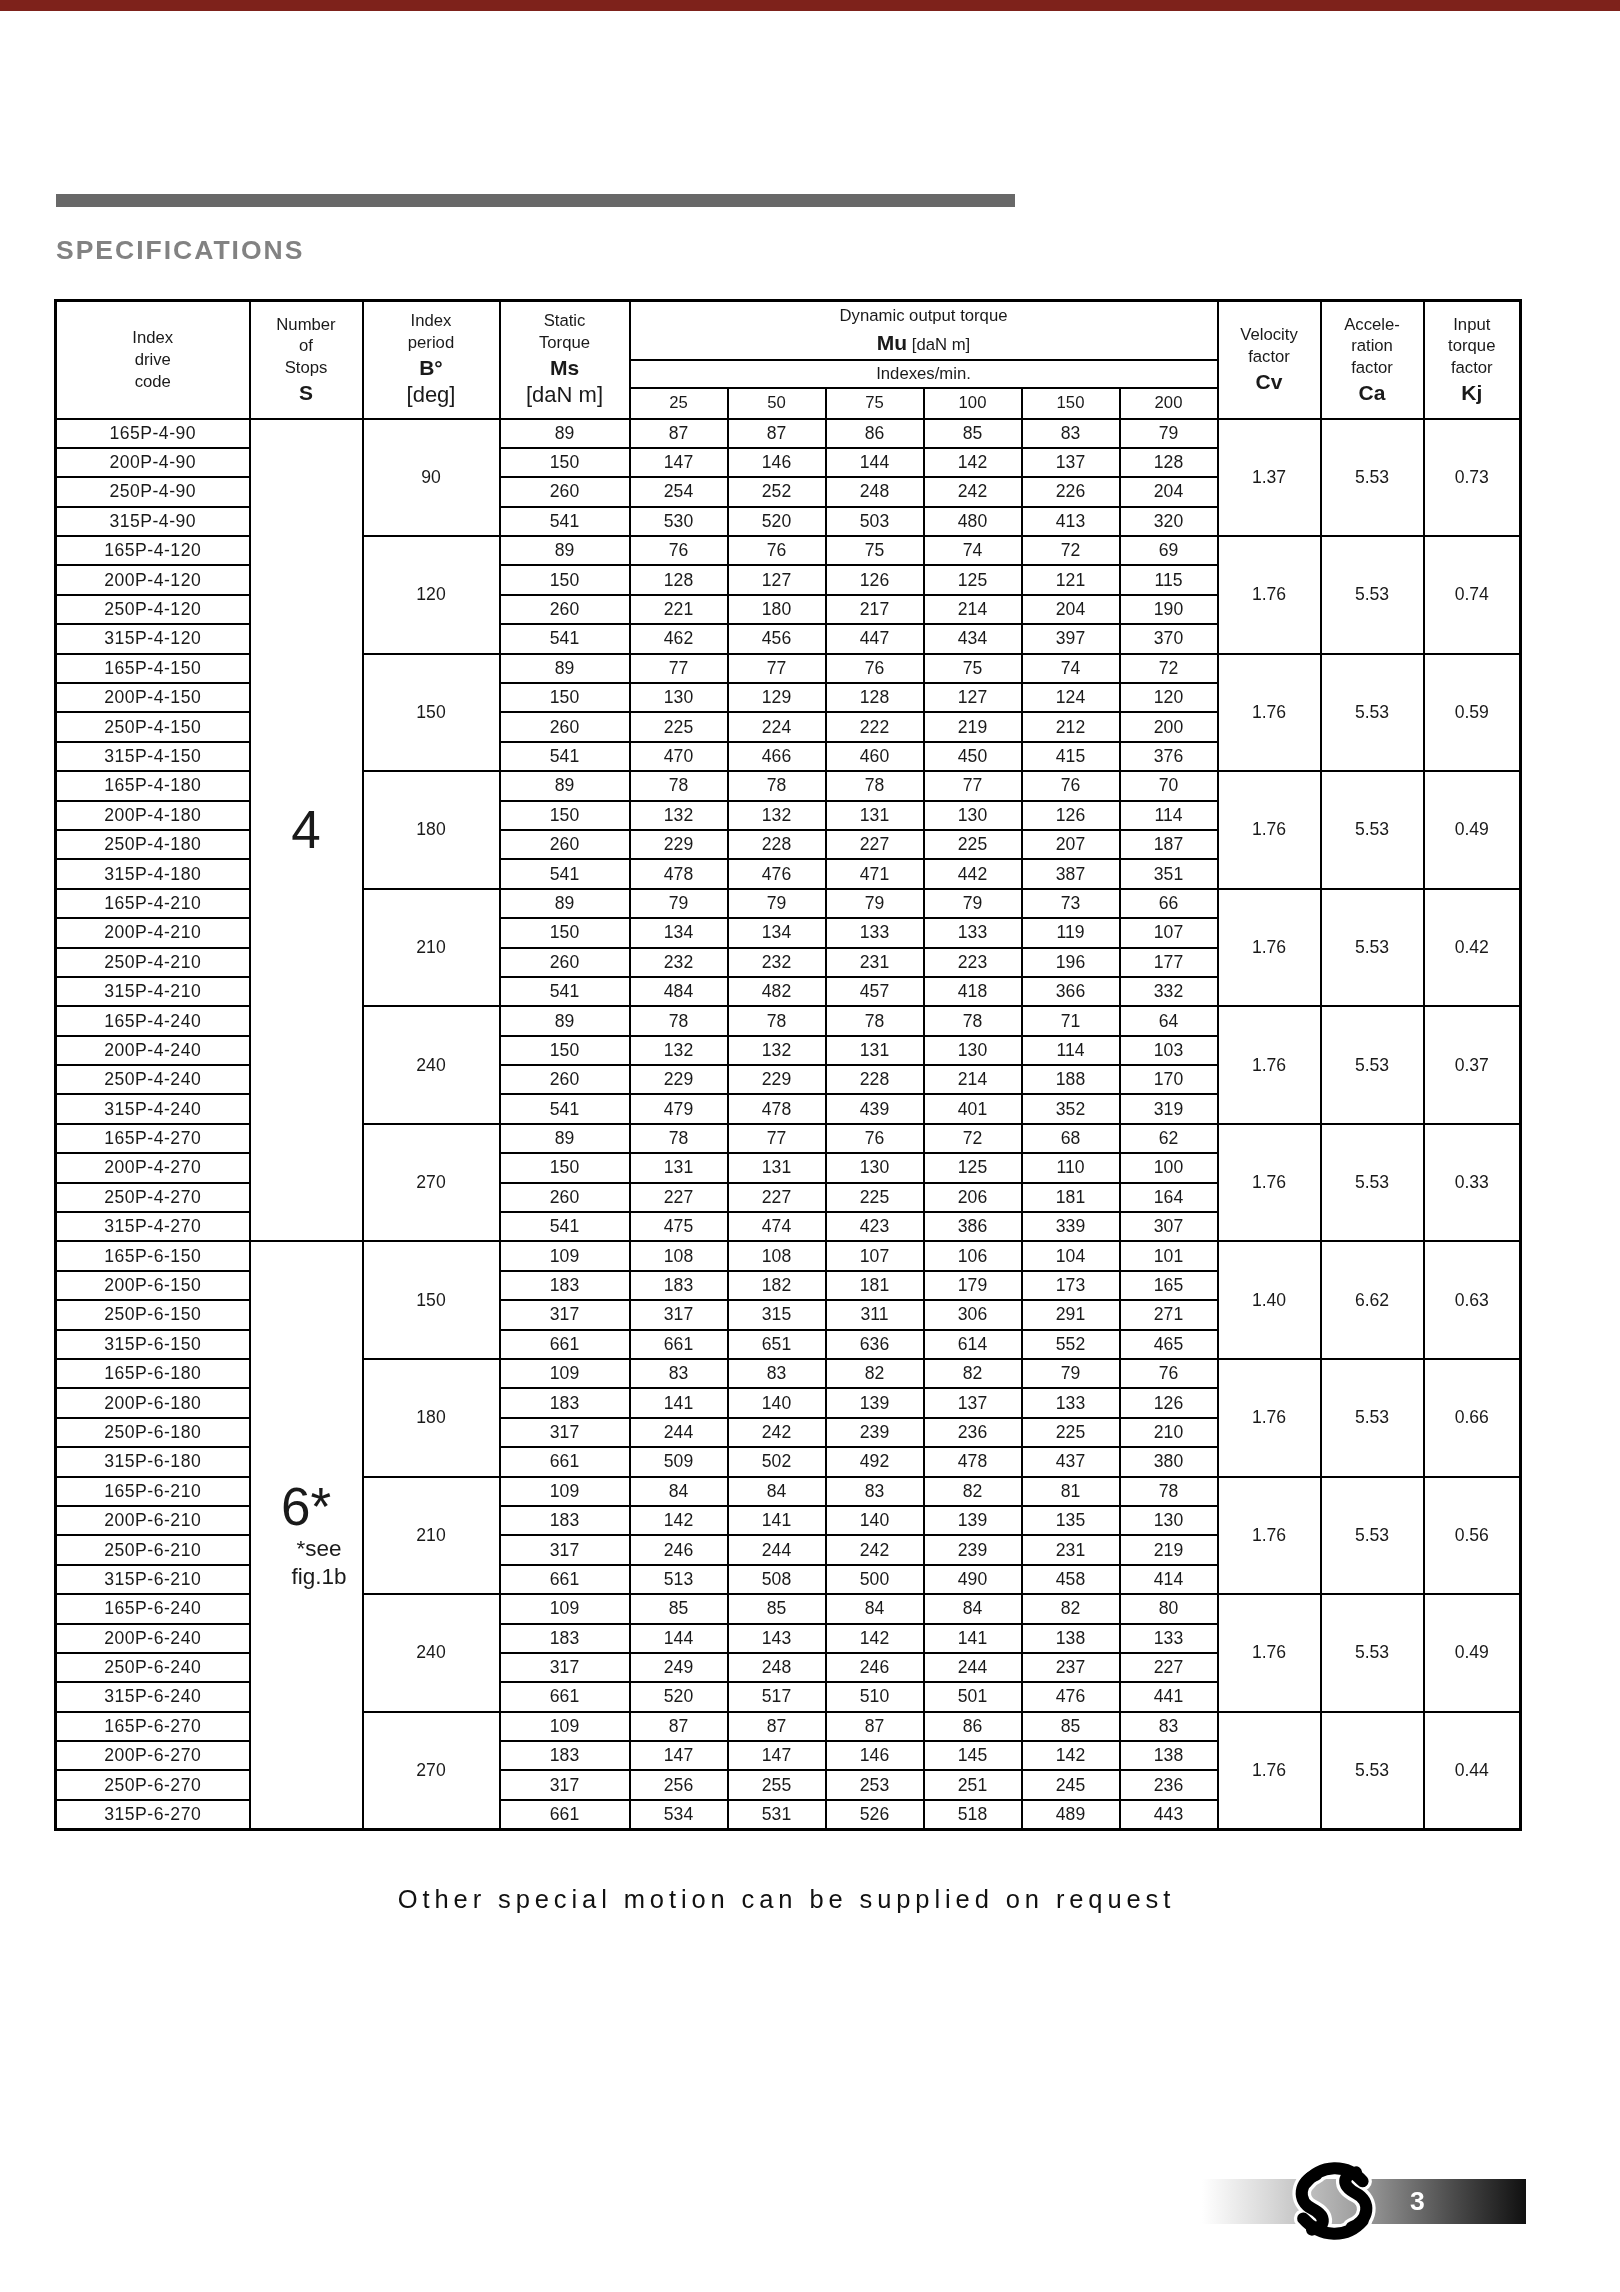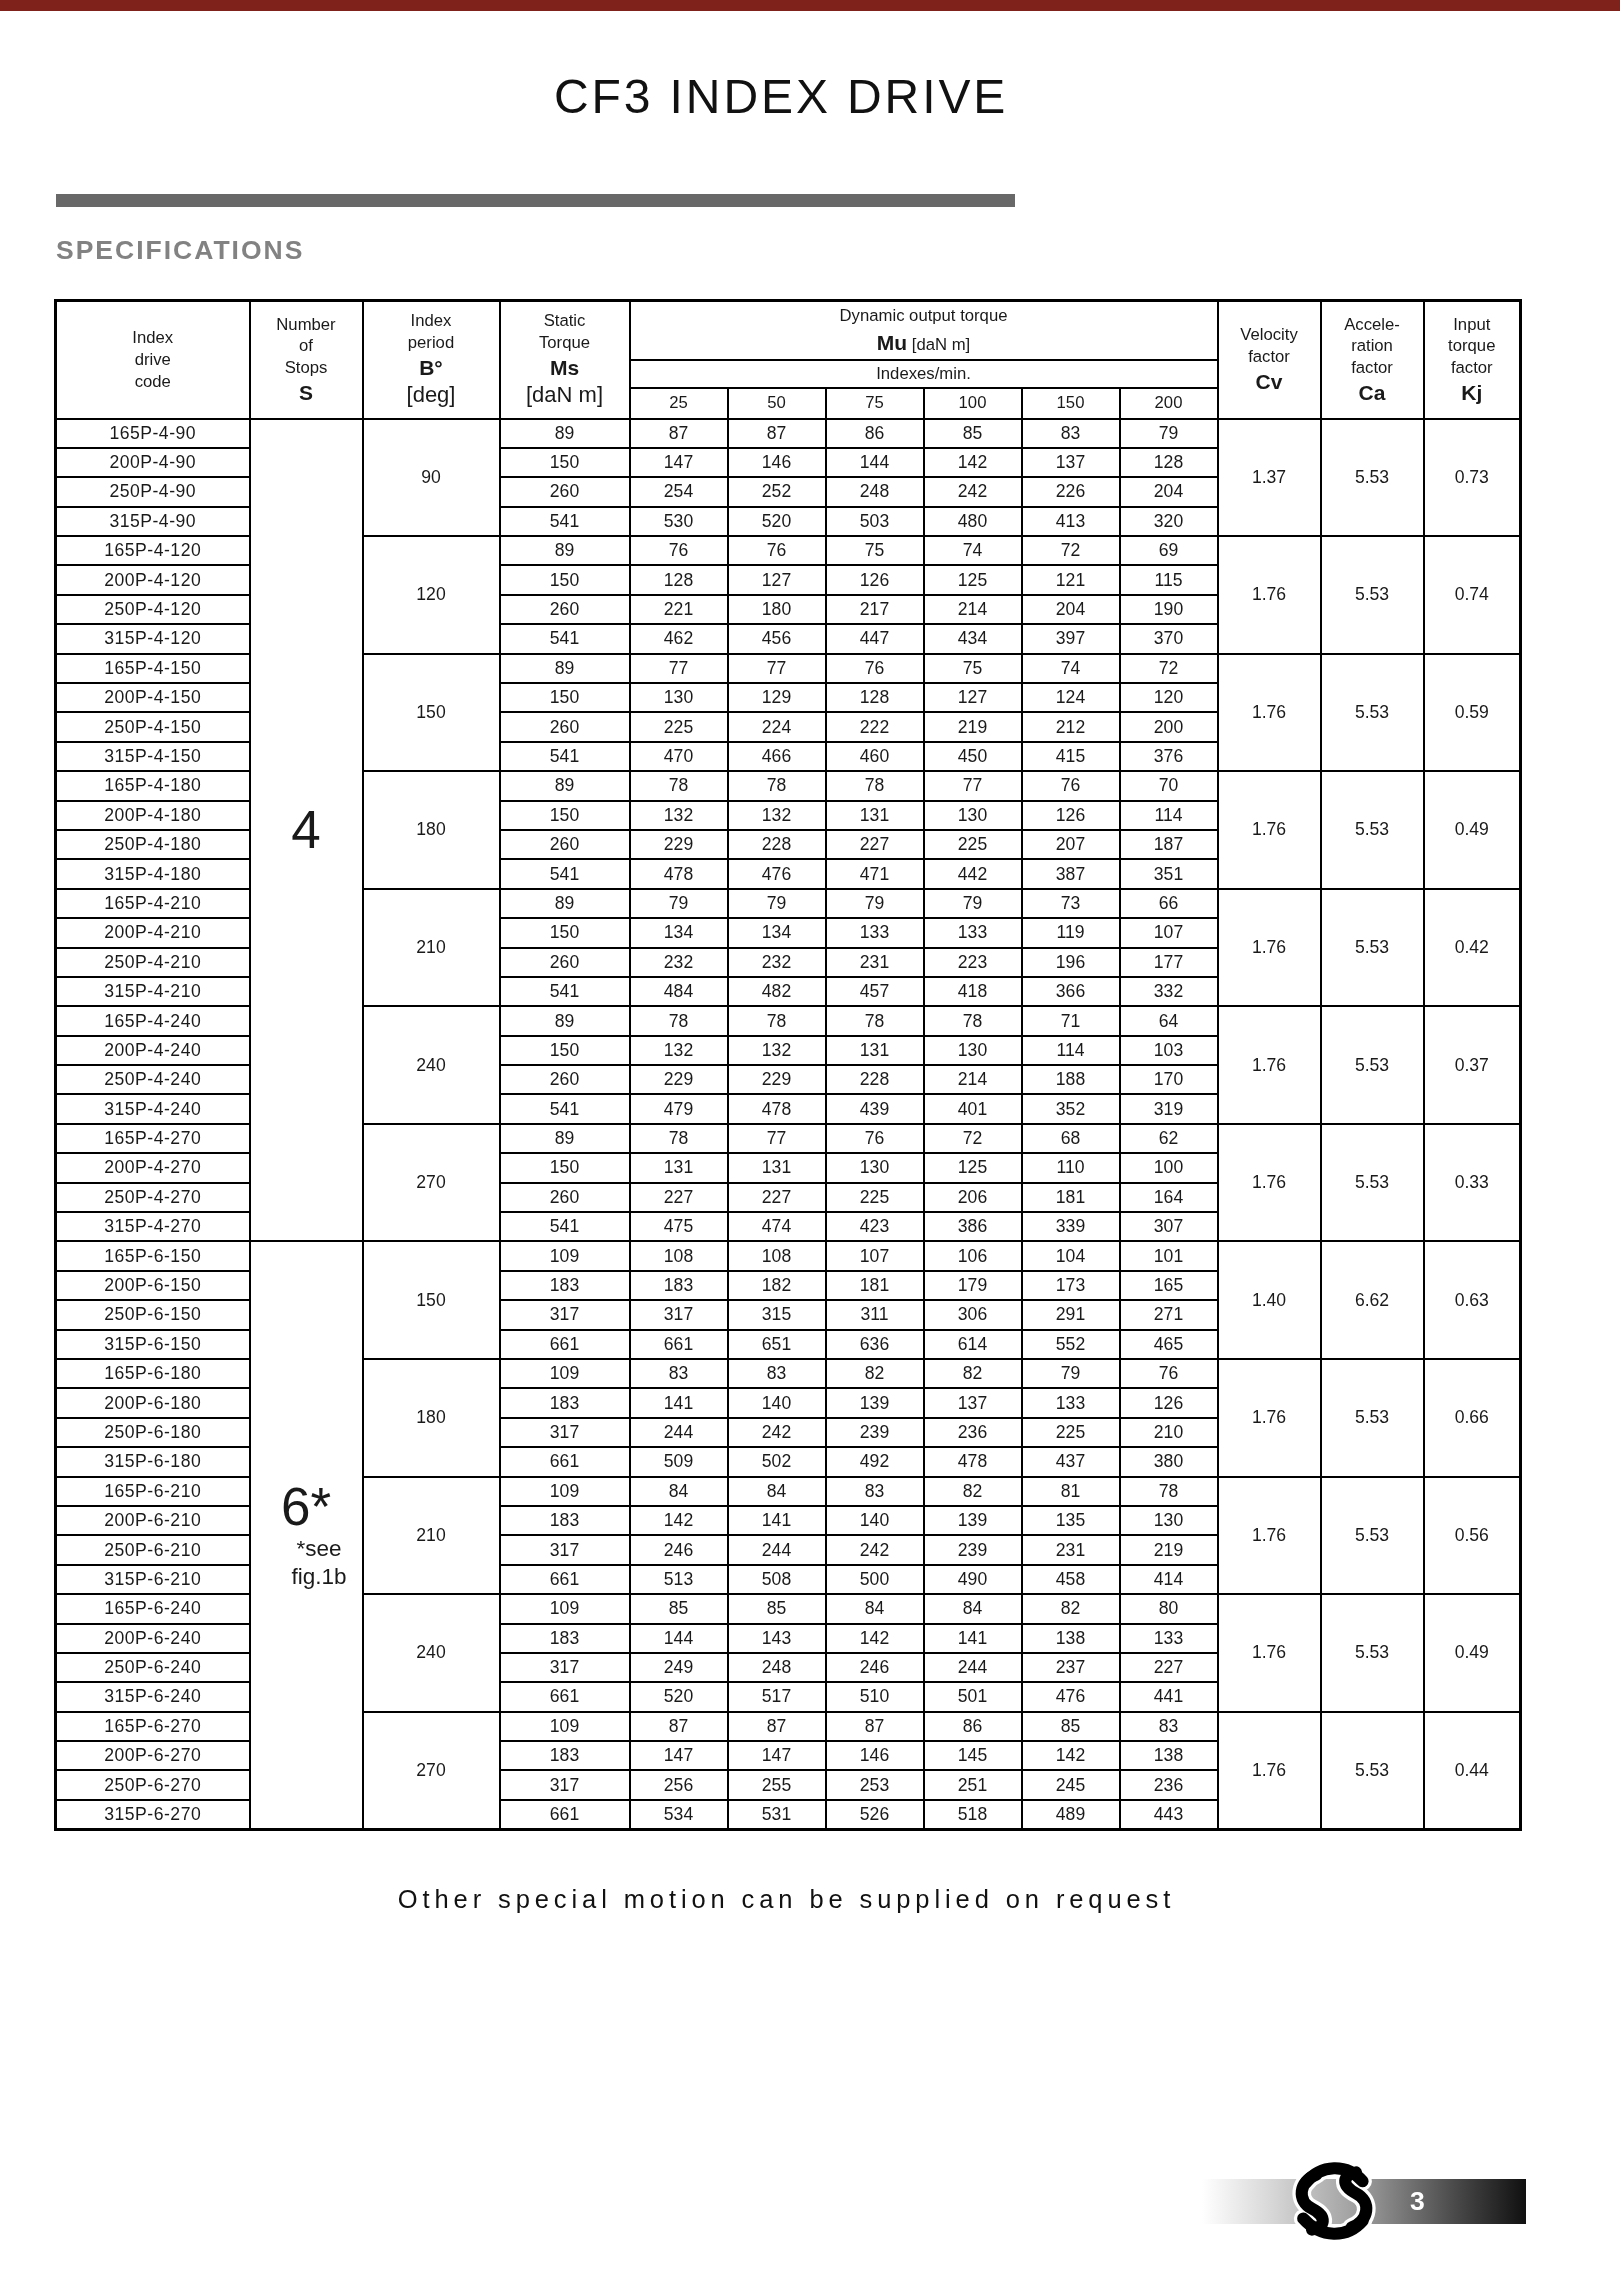--- a/index.html
+++ b/index.html
@@ -58,21 +58,20 @@
   .page-num { position:absolute; left:208px; top:0; line-height:45px; color:#ffffff; font-size:26.5px; font-weight:bold; }
   .brand-logo { position:absolute; left:1279px; top:2156px; width:110px; height:90px; }
 </style>
 </head>
 <body>
 
 <div class="page">
   <div class="top-strip"></div>
 
 
-  <div class="doc-title">CF3 INDEX DRIVE</div>
   <div class="header-bar"></div>
 
   <div class="section-title">SPECIFICATIONS</div>
 
   <table class="spec">
     <colgroup>
       <col style="width:194px">
         <col style="width:113px">
         <col style="width:137px">
         <col style="width:130px">

